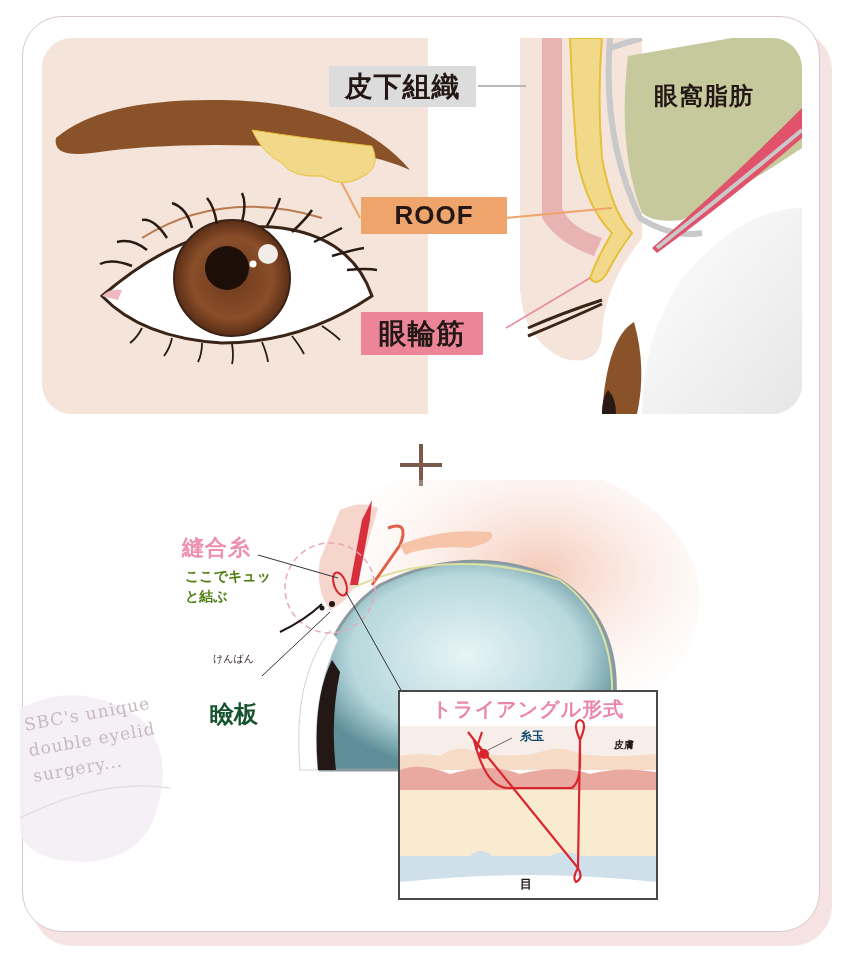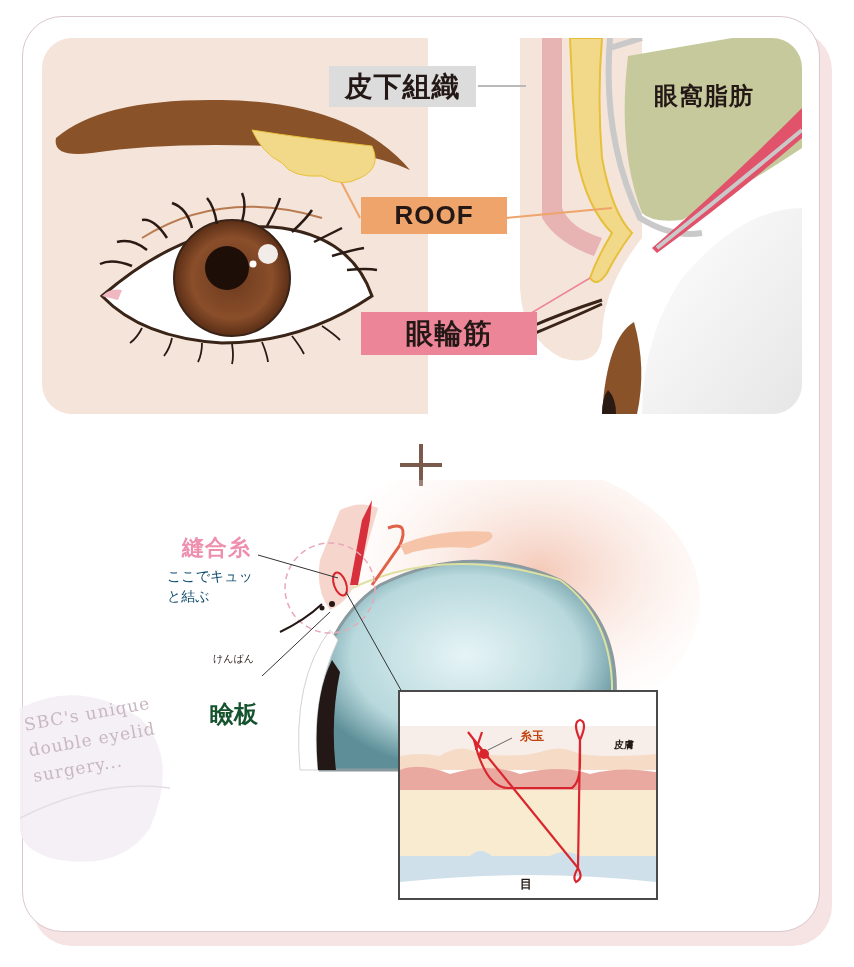--- a/index.html
+++ b/index.html
@@ -4,36 +4,36 @@
   <style>
     html, body { margin: 0; padding: 0; background: #ffffff; }
     body { width: 854px; height: 967px; position: relative; overflow: hidden; font-family: "DejaVu Sans", sans-serif; }
     .card-shadow { position: absolute; left: 32px; top: 30px; width: 800px; height: 916px; border-radius: 40px; background: #f6e3e3; }
     .card { position: absolute; left: 22px; top: 16px; width: 798px; height: 916px; border-radius: 40px; background: #ffffff; border: 1px solid #d9c8cc; box-sizing: border-box; overflow: hidden; }
     .top-panel { position: absolute; left: 42px; top: 38px; width: 760px; height: 376px; border-radius: 30px; overflow: hidden; background: #f4e4da; }
     .top-panel svg { position: absolute; left: 0; top: 0; }
     .label { position: absolute; font-weight: bold; color: #231815; display: flex; align-items: center; justify-content: center; letter-spacing: 1px; }
     .lbl-gray { left: 329px; top: 66px; width: 147px; height: 41px; background: #dcdcdc; font-size: 28px; }
     .lbl-orange { left: 361px; top: 197px; width: 146px; height: 37px; background: #eea46a; font-size: 26px; font-family: "Liberation Sans", sans-serif; }
-    .lbl-pink { left: 361px; top: 312px; width: 176px; height: 43px; background: #ec8598; font-size: 28px; }
+    .lbl-pink { left: 361px; top: 312px; width: 122px; height: 43px; background: #ec8598; font-size: 28px; }
     .lbl-fat { left: 634px; top: 76px; width: 140px; height: 40px; font-size: 24px; }
     .plus { position: absolute; left: 400px; top: 444px; width: 42px; height: 42px; }
     .plus .h { position: absolute; left: 0; top: 19px; width: 42px; height: 4px; background: #7a5a4c; }
     .plus .v { position: absolute; left: 19px; top: 0; width: 4px; height: 42px; background: #7a5a4c; }
     .bottom-svg { position: absolute; left: 0; top: 480px; }
     .stamp { position: absolute; left: 20px; top: 688px; width: 160px; height: 180px; }
     .stamp-text { position: absolute; left: 22px; top: 712px; font-family: "DejaVu Serif", serif; font-size: 17px; color: #c9b8c0; line-height: 26px; transform: rotate(-10deg); transform-origin: left top; letter-spacing: 1px; }
     .t-suture { position: absolute; left: 182px; top: 533px; font-size: 22px; font-weight: bold; color: #ee8fae; letter-spacing: 1px; }
-    .t-note { position: absolute; left: 167px; top: 566px; font-size: 14px; color: #0c4a6e; line-height: 20px; font-weight: normal; }
+    .t-note { position: absolute; left: 185px; top: 566px; font-size: 14px; color: #4d7c0f; line-height: 20px; font-weight: bold; }
     .t-furigana { position: absolute; left: 213px; top: 652px; font-size: 10px; color: #231815; font-weight: normal; }
     .t-tarsus { position: absolute; left: 210px; top: 698px; font-size: 24px; font-weight: bold; color: #14532d; }
     .inset { position: absolute; left: 398px; top: 690px; width: 260px; height: 210px; background: #ffffff; border: 2px solid #4a4a4a; box-sizing: border-box; overflow: hidden; }
     .inset-title { position: absolute; left: 0; top: 4px; width: 100%; text-align: center; font-size: 20px; font-weight: bold; color: #ea86ad; letter-spacing: 1px; }
     .inset svg { position: absolute; left: 0; top: 0; }
-    .inset .t-knot { position: absolute; left: 120px; top: 36px; font-size: 12px; font-weight: bold; color: #c2410c; }
+    .inset .t-knot { position: absolute; left: 120px; top: 36px; font-size: 12px; font-weight: bold; color: #0c4a6e; }
     .inset .t-skin { position: absolute; left: 214px; top: 46px; font-size: 10px; font-weight: bold; color: #231815; }
     .inset .t-eye { position: absolute; left: 120px; top: 184px; font-size: 12px; font-weight: bold; color: #231815; }
   </style>
 </head>
 <body>
 
 <div class="card-shadow"></div>
 <div class="card"></div>
 
 <div class="top-panel">
@@ -196,16 +196,17 @@
 
     <g fill="none" stroke="#d9262e" stroke-width="2.2">
       <path d="M74 48 L178 176"></path>
       <path d="M74 48 Q86 96 108 96 L172 96 Q180 90 180 70 L180 48 Q172 30 180 28 Q188 30 180 48 L178 176 Q172 186 176 190 Q184 186 178 176"></path>
       <path d="M68 40 L88 66"></path>
       <path d="M82 40 L76 58"></path>
     </g>
     <circle cx="84" cy="62" r="5" fill="#d9262e"></circle>
     <line x1="88" y1="58" x2="112" y2="46" stroke="#666" stroke-width="1"></line>
   </svg>
+  <div class="inset-title">トライアングル形式</div>
   <div class="t-knot">糸玉</div>
   <div class="t-skin">皮膚</div>
   <div class="t-eye">目</div>
 </div>
 
 </body></html>

